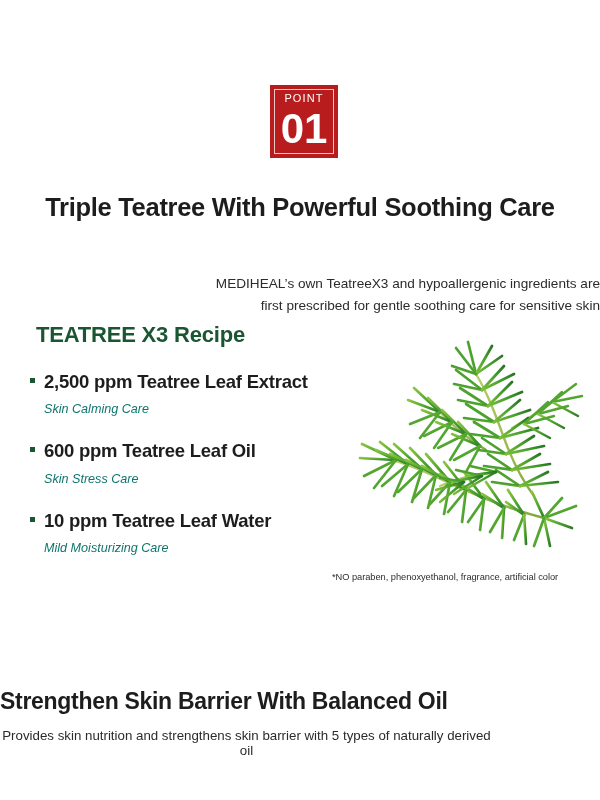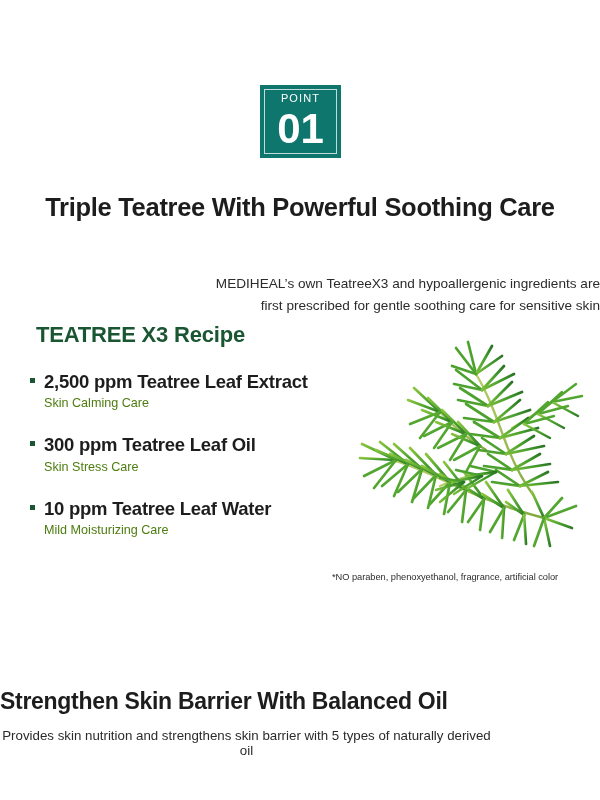--- a/index.html
+++ b/index.html
@@ -13,25 +13,25 @@
     position: relative;
     overflow: hidden;
     font-family: "Liberation Sans", sans-serif;
     color: #1a1a1a;
     -webkit-font-smoothing: antialiased;
   }
 
   
   .point-badge {
     position: absolute;
-    left: 260px;
+    left: 270px;
     top: 85px;
-    width: 81px;
+    width: 68px;
     height: 73px;
-    background: #0f766e;
+    background: #b91c1c;
     display: flex;
     flex-direction: column;
     align-items: center;
     justify-content: center;
     box-sizing: border-box;
   }
   .point-badge-inner {
     position: absolute;
     left: 4px;
     top: 4px;
@@ -123,24 +123,25 @@
   }
   .ing-name {
     font-size: 18.5px;
     font-weight: 700;
     letter-spacing: -0.25px;
     color: #1d1d1d;
     line-height: 1.15;
   }
   .ing-desc {
     margin-left: 14px;
-    margin-top: 4px;
+    margin-top: 10px;
     font-size: 12.6px;
     font-weight: 400;
-    color: #4d7c0f;
+    color: #0f766e;
+    font-style: italic;
   }
 
   
   .plant-photo {
     position: absolute;
     left: 336px;
     top: 340px;
     width: 252px;
     height: 232px;
     overflow: hidden;
@@ -204,21 +205,21 @@
     <div class="ing-head">
       <span class="ing-bullet"></span>
       <span class="ing-name">2,500 ppm Teatree Leaf Extract</span>
     </div>
     <div class="ing-desc">Skin Calming Care</div>
   </div>
 
   <div class="ingredient">
     <div class="ing-head">
       <span class="ing-bullet"></span>
-      <span class="ing-name">300 ppm Teatree Leaf Oil</span>
+      <span class="ing-name">600 ppm Teatree Leaf Oil</span>
     </div>
     <div class="ing-desc">Skin Stress Care</div>
   </div>
 
   <div class="ingredient">
     <div class="ing-head">
       <span class="ing-bullet"></span>
       <span class="ing-name">10 ppm Teatree Leaf Water</span>
     </div>
     <div class="ing-desc">Mild Moisturizing Care</div>

